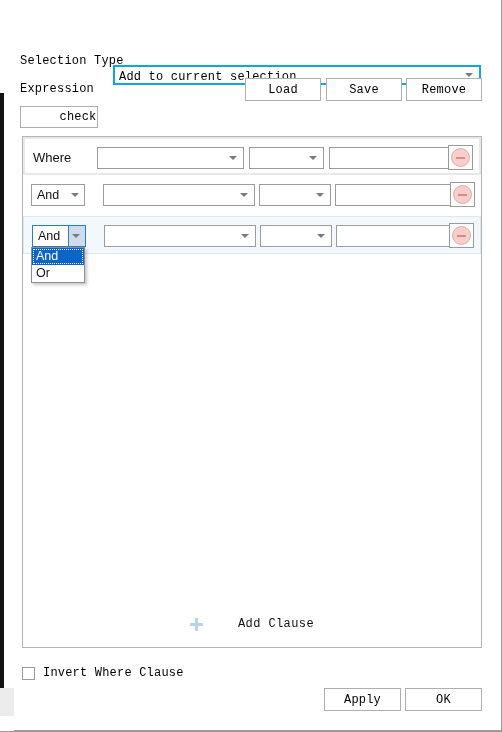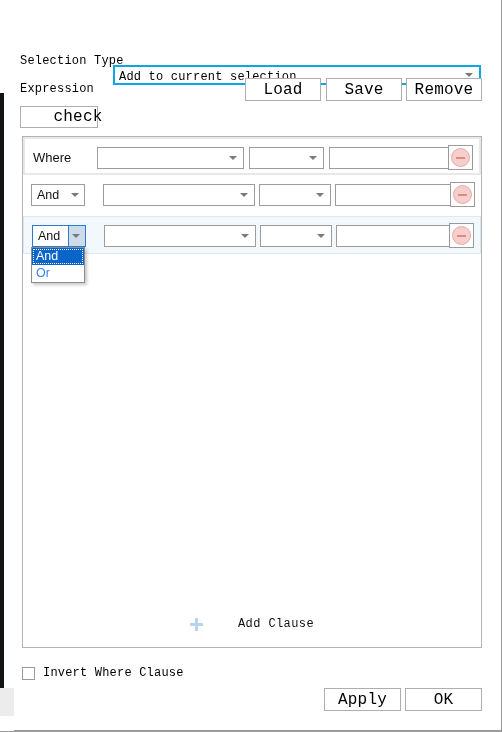--- a/index.html
+++ b/index.html
@@ -131,21 +131,21 @@
 
   .btn {
     position: absolute;
     background: #ffffff;
     border: 1px solid #aeaeae;
     box-sizing: border-box;
     display: flex;
     align-items: center;
     justify-content: center;
     font-family: "Liberation Mono", monospace;
-    font-size: 16px;
+    font-size: 12px;
     color: #000;
     letter-spacing: 0.2px;
     cursor: default;
     user-select: none;
   }
   #btn-load   { left: 245px; top: 78px; width: 76px; height: 23px; }
   #btn-save   { left: 326px; top: 78px; width: 76px; height: 23px; }
   #btn-remove { left: 406px; top: 78px; width: 76px; height: 23px; }
   #btn-check  { left: 20px;  top: 106px; width: 78px; height: 22px; padding-left: 38px; }
 
@@ -220,21 +220,21 @@
     box-sizing: border-box;
     z-index: 50;
     box-shadow: 2px 2px 3px rgba(0,0,0,0.22);
   }
   .dropdown-item {
     height: 17px;
     line-height: 17px;
     padding-left: 4px;
     font-family: "Liberation Sans", sans-serif;
     font-size: 12.5px;
-    color: #3b82f6;
+    color: #0f172a;
     box-sizing: border-box;
     cursor: default;
     user-select: none;
   }
   .dropdown-item.selected {
     background: #0b64c8;
     color: #ffffff;
     outline: 1px dotted #ffffff;
     outline-offset: -2px;
   }

